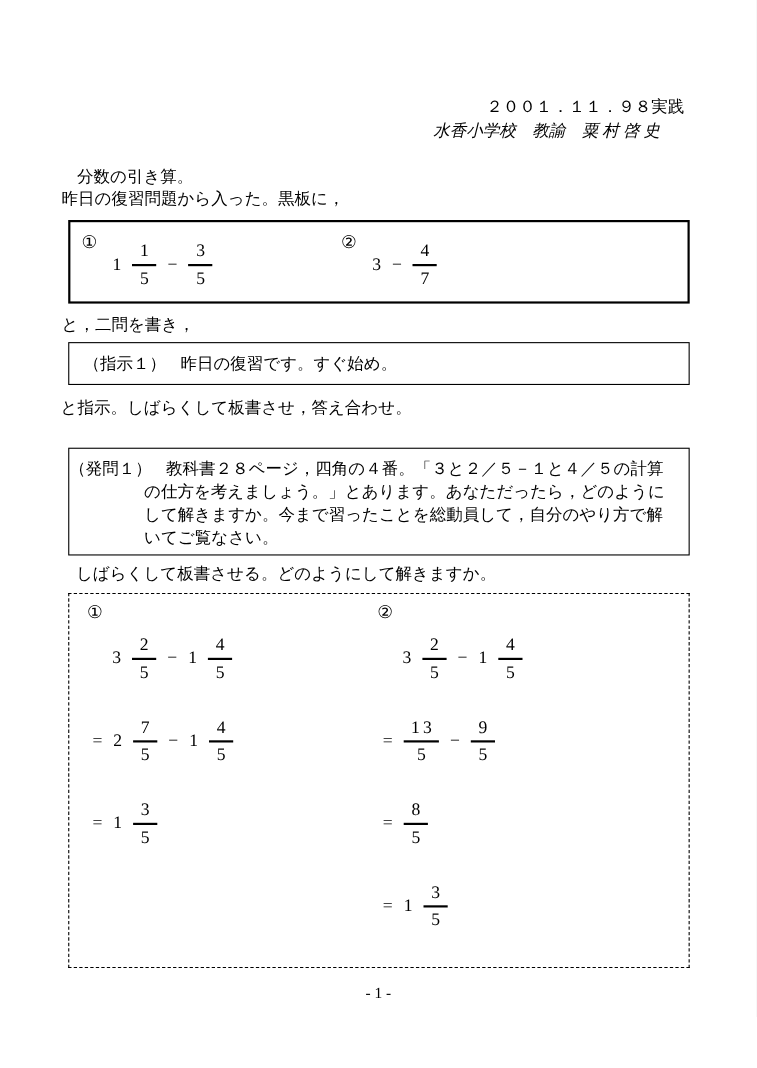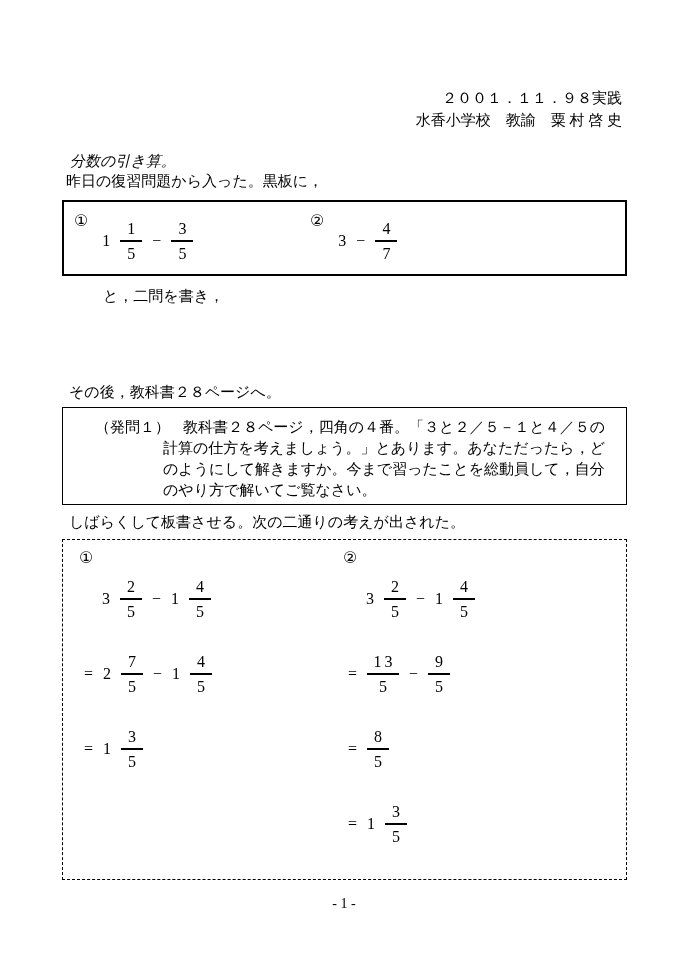--- a/index.html
+++ b/index.html
@@ -83,24 +83,24 @@
 
   .footer{font-size:14px;text-align:center;width:100%;}
 </style>
 </head>
 <body>
 
 <div class="page">
 
 
   <div class="abs hdr-right right-align" style="left:370px;top:61px;width:252px;margin-top:28px;">２００１．１１．９８実践</div>
-  <div class="abs hdr-right right-align" style="left:370px;top:111px;width:252px;">水香小学校　教諭　粟 村 啓 史</div>
-
-  <div class="abs txt" style="left:70px;top:151px;font-style:italic;">分数の引き算。</div>
-  <div class="abs txt" style="left:66px;top:171px;">昨日の復習問題から入った。黒板に，</div>
+  <div class="abs hdr-right right-align" style="left:348px;top:111px;width:252px;font-style:italic;">水香小学校　教諭　粟 村 啓 史</div>
+
+  <div class="abs txt" style="left:70px;top:151px;">分数の引き算。</div>
+  <div class="abs txt" style="left:56px;top:171px;">昨日の復習問題から入った。黒板に，</div>
 
   <div class="abs solid-box" style="left:62px;top:200px;width:565px;height:76px;">
     <div class="abs problem" style="left:10px;top:8px;">
       <span class="problem-label">①</span>
       <span class="math-line problem-eq">
           <span class="mtok">1</span>
           <span class="frac">
             <span class="num">1</span>
             <span class="fbar"></span>
             <span class="den">5</span>
@@ -120,32 +120,37 @@
           <span class="mtok">−</span>
           <span class="frac">
             <span class="num">4</span>
             <span class="fbar"></span>
             <span class="den">7</span>
           </span>
         </span>
     </div>
   </div>
 
-  <div class="abs txt" style="left:56px;top:286px;margin-left:47px;">と，二問を書き，</div>
-
-
-  <div class="abs txt" style="left:69px;top:382px;">その後，教科書２８ページへ。</div>
-
-  <div class="abs thin-box" style="left:62px;top:407px;width:565px;height:98px;padding-left:32px;">
+  <div class="abs txt" style="left:56px;top:286px;">と，二問を書き，</div>
+
+  <div class="abs thin-box" style="left:62px;top:311px;width:565px;height:39px;">
+    <div class="box-inner" style="white-space:nowrap;">
+      <span class="box-label">（指示１）</span><span>昨日の復習です。すぐ始め。</span>
+    </div>
+  </div>
+
+  <div class="abs txt" style="left:55px;top:361px;">と指示。しばらくして板書させ，答え合わせ。</div>
+
+  <div class="abs thin-box" style="left:62px;top:407px;width:565px;height:98px;">
     <div class="box-inner hang">
       <span class="box-label">（発問１）</span><span>教科書２８ページ，四角の４番。「３と２／５－１と４／５の計算の仕方を考えましょう。」とあります。あなただったら，どのようにして解きますか。今まで習ったことを総動員して，自分のやり方で解いてご覧なさい。</span>
     </div>
   </div>
 
-  <div class="abs txt" style="left:69px;top:512px;">しばらくして板書させる。次の二通りの考えが出された。</div>
+  <div class="abs txt" style="left:69px;top:512px;">しばらくして板書させる。どのようにして解きますか。</div>
 
   <div class="abs dashed-box" style="left:62px;top:539px;width:565px;height:341px;">
 
     <div class="abs method" style="left:16px;top:9px;">
       <div class="method-label">①</div>
       <div class="math-line indent">
           <span class="mtok">3</span>
           <span class="frac">
             <span class="num">2</span>
             <span class="fbar"></span>

